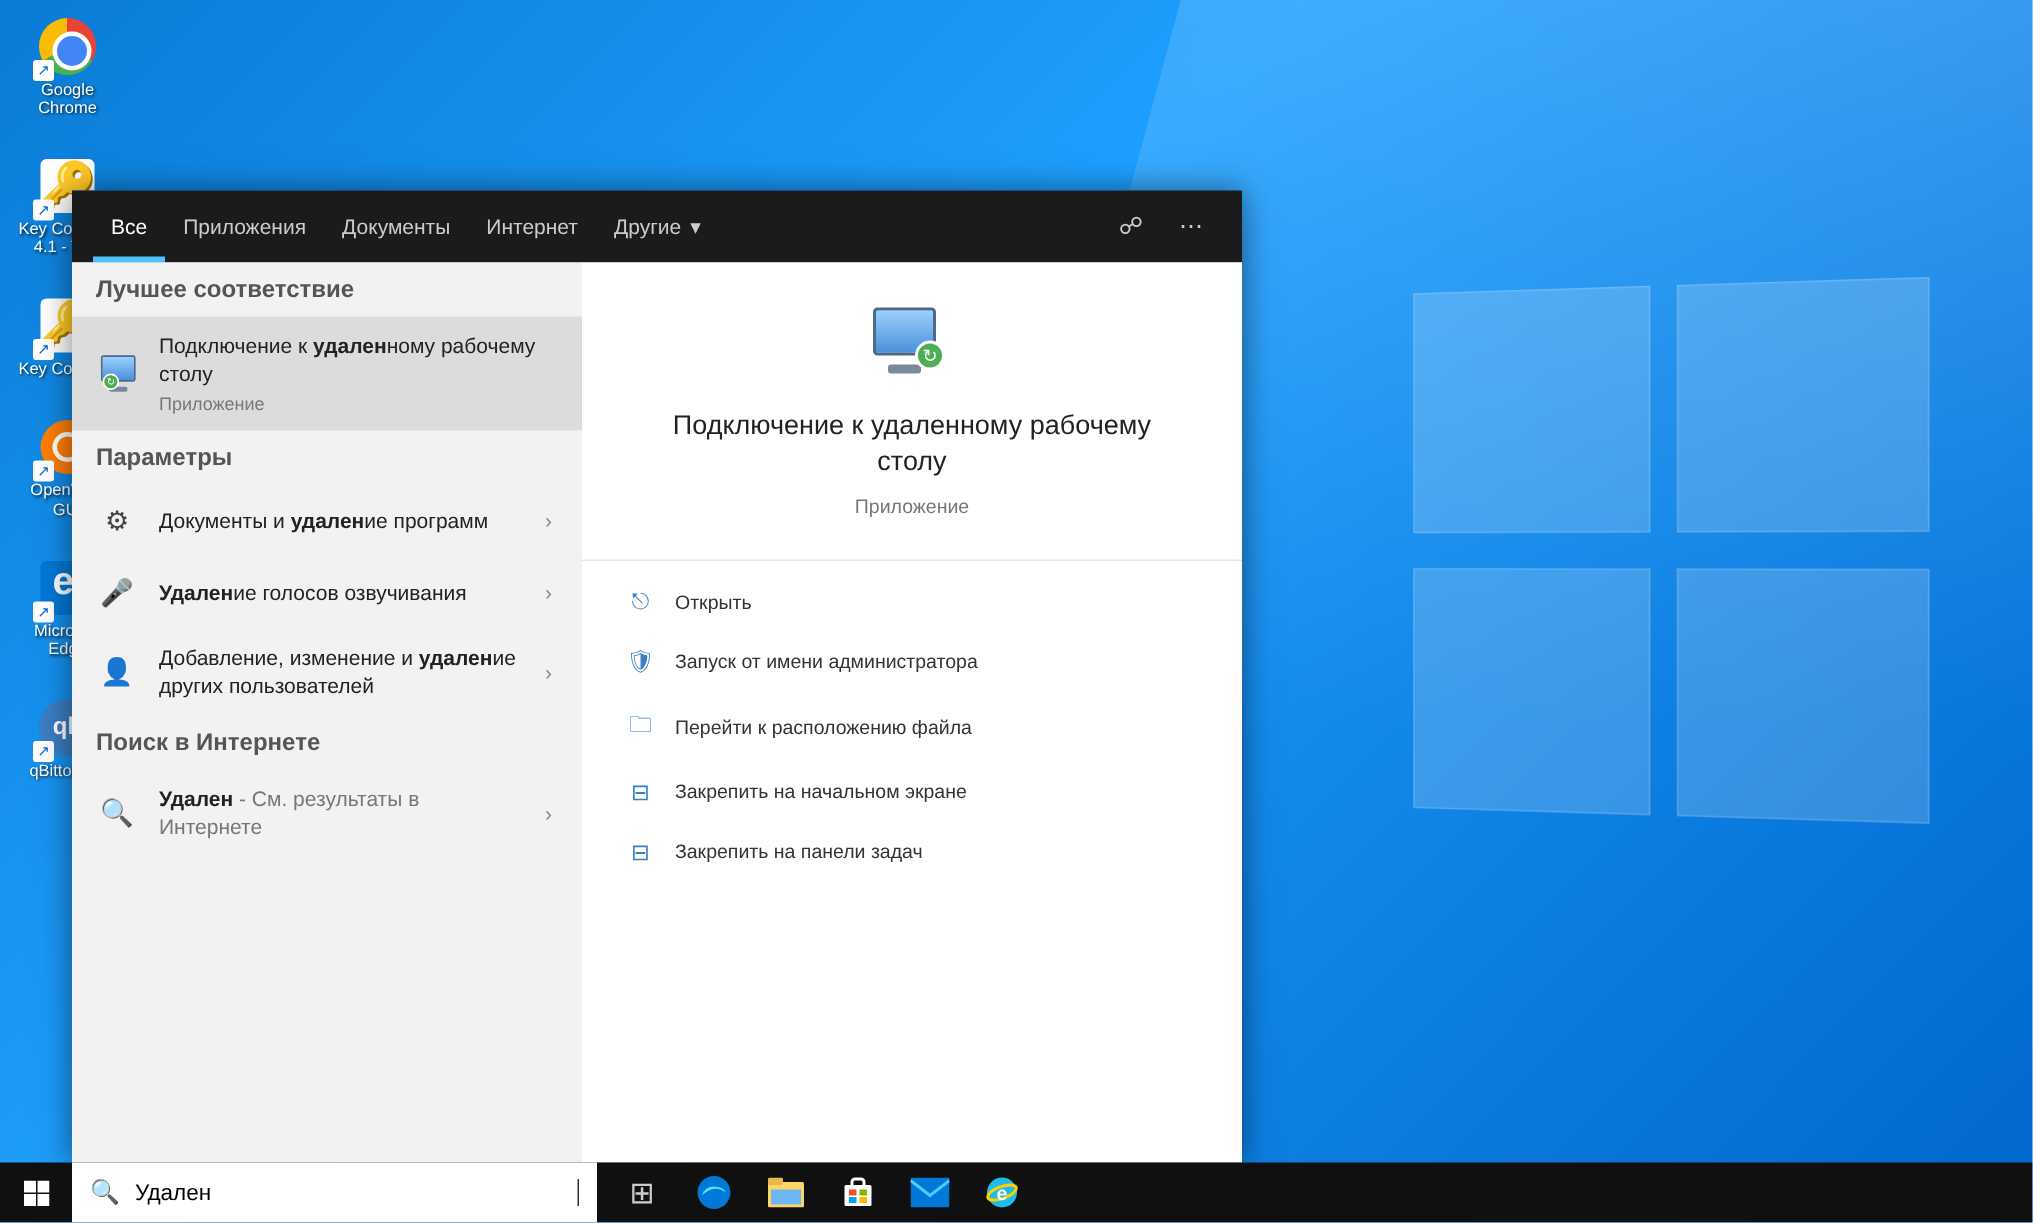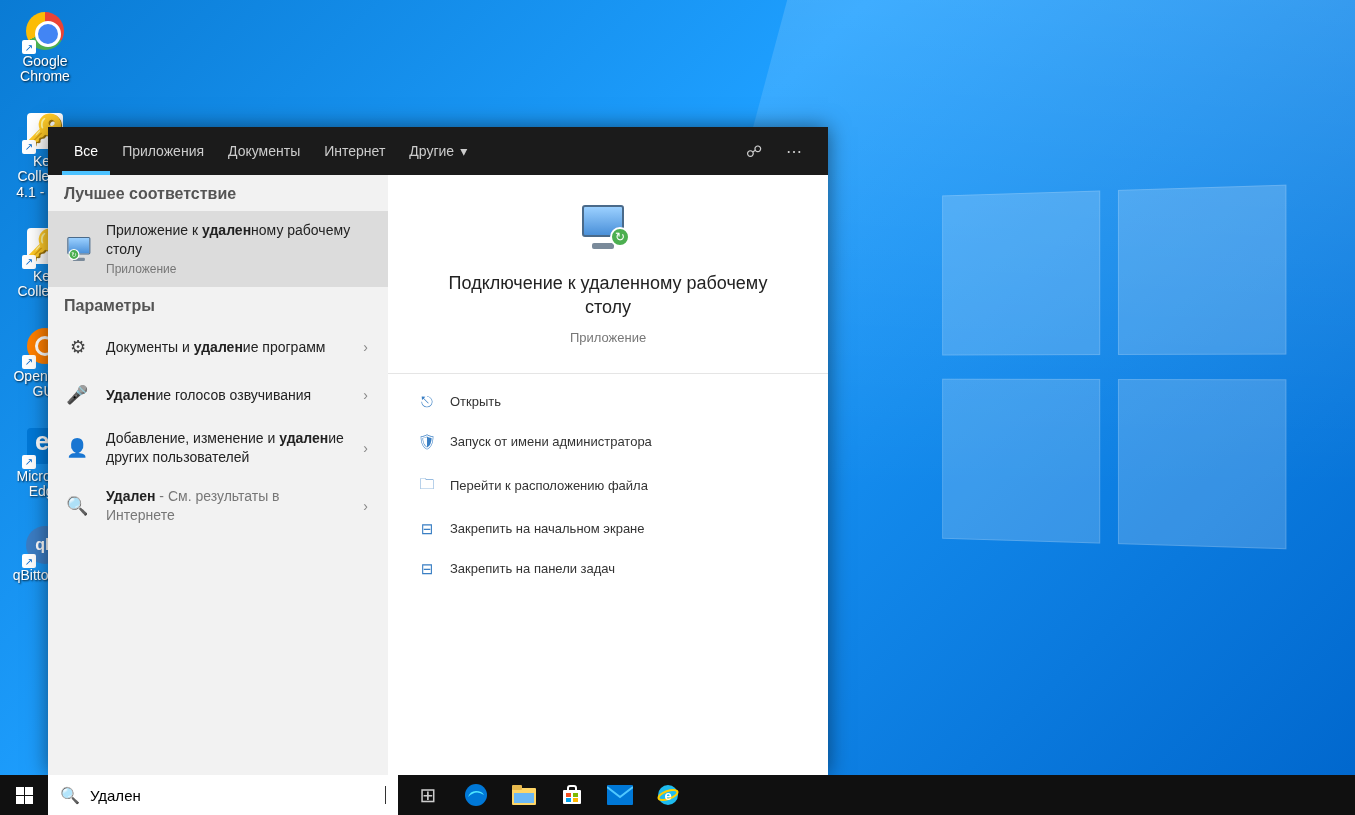--- a/index.html
+++ b/index.html
@@ -5,21 +5,21 @@
 * { margin:0; padding:0; box-sizing:border-box; font-family:"Segoe UI",sans-serif; }
 body { width:1355px; height:815px; overflow:hidden; position:relative; background:linear-gradient(135deg,#0a7bd4 0%,#1e9fff 40%,#0066cc 100%); }
 
 .wallpaper-logo { position:absolute; top:190px; right:60px; width:360px; height:360px; display:flex; flex-wrap:wrap; gap:18px; opacity:0.35; transform:perspective(800px) rotateY(-8deg); }
 .wallpaper-logo div { width:165px; height:165px; background:rgba(255,255,255,0.5); border:1px solid rgba(255,255,255,0.7); }
 .wallpaper-light { position:absolute; top:0; left:50%; width:800px; height:100%; background:linear-gradient(180deg,rgba(255,255,255,0.15),transparent 60%); transform:skewX(-15deg); pointer-events:none; }
 
 .desktop-icons { position:absolute; top:10px; left:10px; display:flex; flex-direction:column; gap:25px; }
 .desktop-icon { width:70px; display:flex; flex-direction:column; align-items:center; cursor:pointer; }
 .desktop-icon .ico { width:42px; height:42px; display:flex; align-items:center; justify-content:center; font-size:32px; position:relative; }
-.desktop-icon .lbl { color:#fff; font-size:14px; text-align:center; text-shadow:1px 1px 2px rgba(0,0,0,0.8); margin-top:2px; line-height:1.1; }
+.desktop-icon .lbl { color:#fff; font-size:11px; text-align:center; text-shadow:1px 1px 2px rgba(0,0,0,0.8); margin-top:2px; line-height:1.1; }
 .shortcut-arrow { position:absolute; bottom:-2px; left:-2px; width:14px; height:14px; background:#fff; border-radius:2px; display:flex; align-items:center; justify-content:center; font-size:10px; color:#0066cc; }
 
 .taskbar { position:absolute; bottom:0; left:0; right:0; height:40px; background:#101010; display:flex; align-items:center; }
 .start-btn { width:48px; height:40px; display:flex; align-items:center; justify-content:center; color:#fff; cursor:pointer; }
 .start-btn svg { width:17px; height:17px; }
 .search-box { flex:0 0 350px; height:40px; background:#fff; display:flex; align-items:center; padding:0 12px; }
 .search-box .mag { color:#555; font-size:16px; margin-right:10px; }
 .search-box input { border:none; outline:none; font-size:15px; flex:1; background:transparent; }
 .task-items { display:flex; align-items:center; height:40px; margin-left:6px; }
 .task-item { width:48px; height:40px; display:flex; align-items:center; justify-content:center; font-size:20px; cursor:pointer; }
@@ -139,21 +139,21 @@
       <div class="sec-title">Лучшее соответствие</div>
       <div class="result-item selected">
         <div class="ri-icon">
           <div class="rdp-svg" style="transform:scale(0.55);transform-origin:left center;">
             <div class="rdp-mon"></div>
               <div class="rdp-base"></div>
               <div class="rdp-badge">↻</div>
           </div>
         </div>
         <div class="ri-text">
-          <span>Приложение к </span><b>удален</b><span>ному рабочему столу</span>
+          <span>Подключение к </span><b>удален</b><span>ному рабочему столу</span>
           <div class="ri-sub">Приложение</div>
         </div>
       </div>
       <div class="sec-title">Параметры</div>
 
       <div class="result-item">
         <div class="ri-icon">⚙</div>
         <div class="ri-text"><span>Документы и </span><b>удален</b><span>ие программ</span></div>
         <div class="ri-chev">›</div>
       </div>
@@ -161,20 +161,21 @@
         <div class="ri-icon">🎤</div>
         <div class="ri-text"><span></span><b>Удален</b><span>ие голосов озвучивания</span></div>
         <div class="ri-chev">›</div>
       </div>
       <div class="result-item">
         <div class="ri-icon">👤</div>
         <div class="ri-text"><span>Добавление, изменение и </span><b>удален</b><span>ие других пользователей</span></div>
         <div class="ri-chev">›</div>
       </div>
 
+      <div class="sec-title">Поиск в Интернете</div>
       <div class="result-item">
         <div class="ri-icon">🔍</div>
         <div class="ri-text"><b>Удален</b><span style="color:#777"> - См. результаты в Интернете</span></div>
         <div class="ri-chev">›</div>
       </div>
     </div>
 
     <div class="sp-right">
       <div class="preview-icon">
         <div class="rdp-svg">

